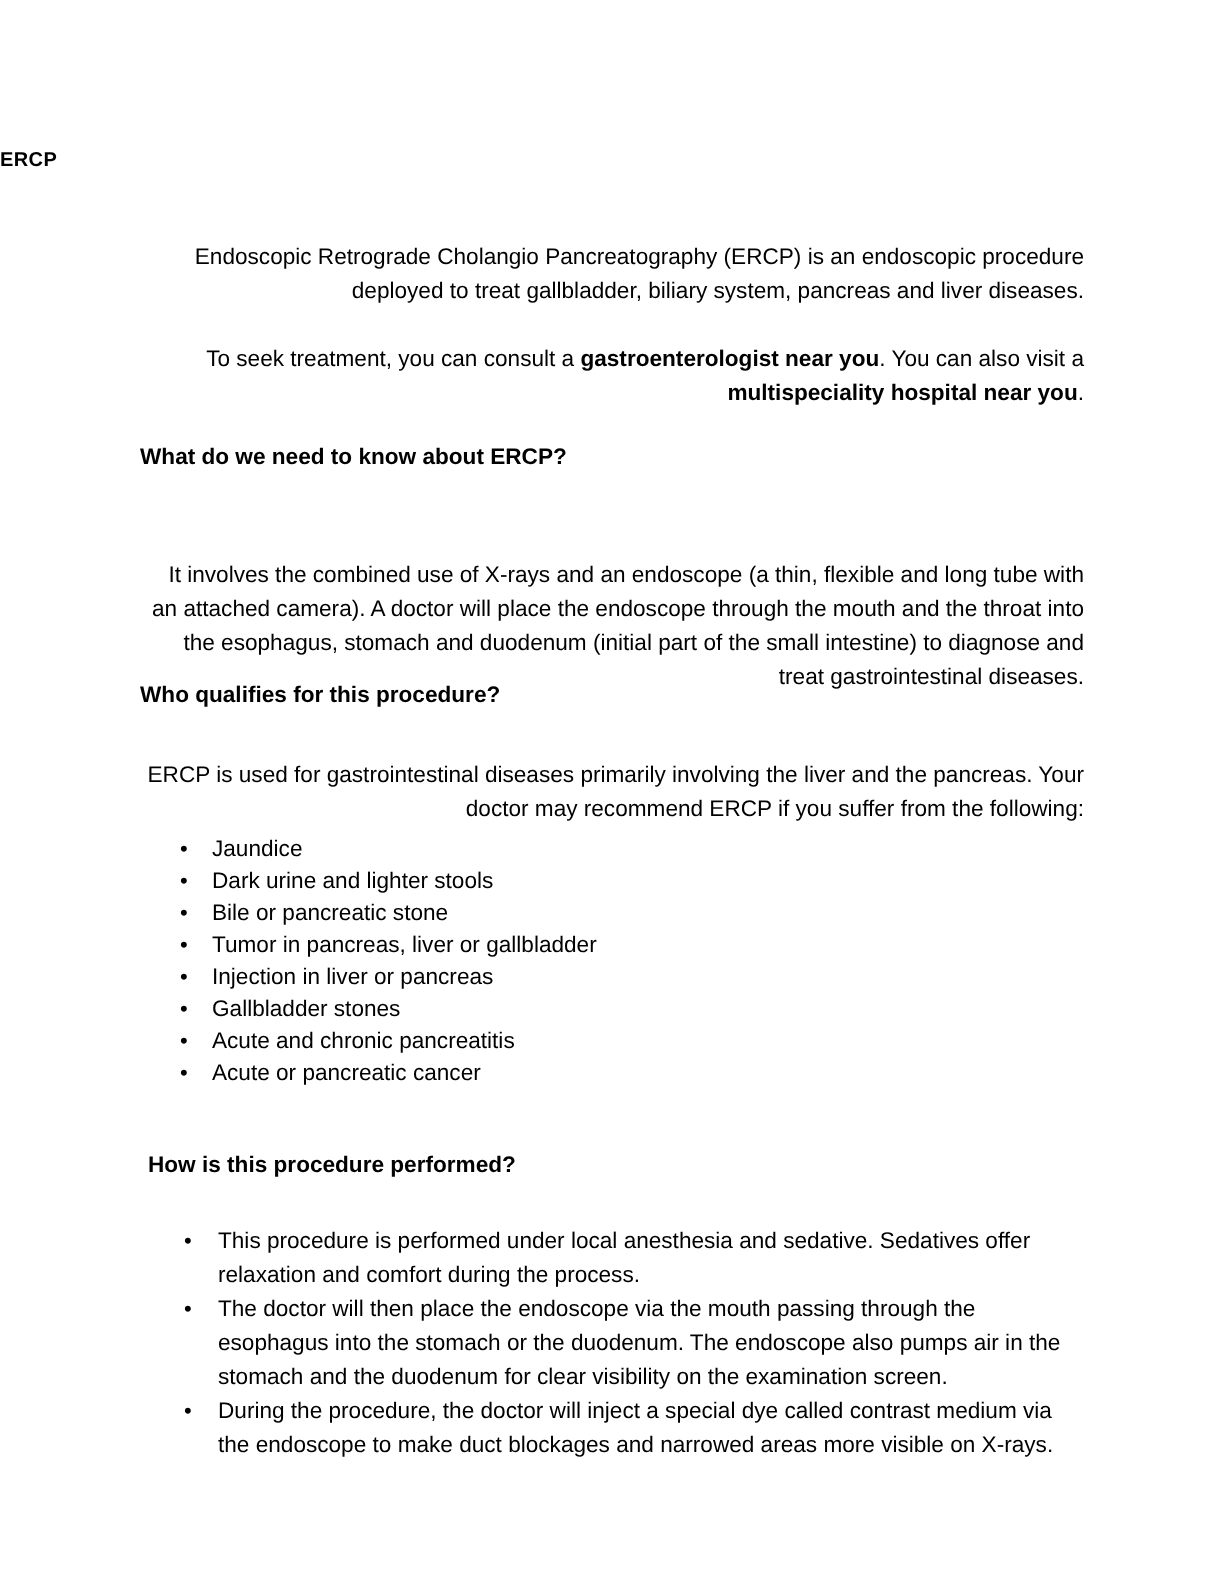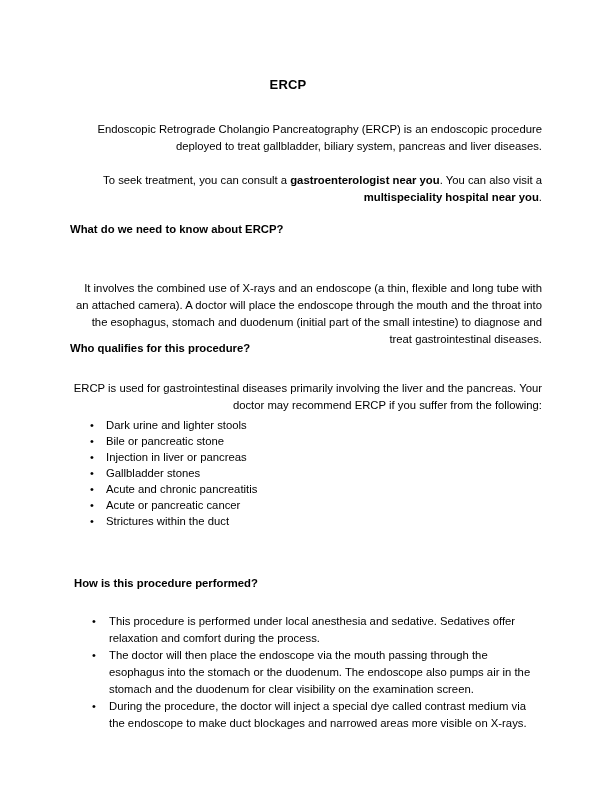--- a/index.html
+++ b/index.html
@@ -16,22 +16,22 @@
     overflow: hidden;
     font-family: "Liberation Sans", sans-serif;
     color: #000000;
     -webkit-font-smoothing: antialiased;
   }
   .doc-title {
     position: absolute;
     top: 68px;
     left: 0;
     width: 576px;
-    text-align: center;
-    font-size: 13px;
+    text-align: left;
+    font-size: 10px;
     font-weight: bold;
     letter-spacing: 0.2px;
   }
   .body-block {
     position: absolute;
     left: 70px;
     width: 472px;
     font-size: 11.3px;
     line-height: 17px;
     text-align: right;
@@ -106,27 +106,28 @@
 
   <h2 class="heading h1">What do we need to know about ERCP?</h2>
 
   <p class="body-block p3">It involves the combined use of  X-rays and an endoscope (a thin, flexible and long tube with an attached camera).  A doctor will place the endoscope through the mouth and the throat into the esophagus, stomach and duodenum (initial part of the small intestine) to diagnose and treat gastrointestinal diseases.</p>
 
   <h2 class="heading h2">Who qualifies for this procedure?</h2>
 
   <p class="body-block p4">ERCP is used for gastrointestinal diseases primarily involving the liver and the pancreas. Your doctor may recommend ERCP if you suffer from the following:</p>
 
   <ul class="bullets" id="list-symptoms">
+    <li>Jaundice</li>
     <li>Dark urine and lighter stools</li>
     <li>Bile or pancreatic stone</li>
+    <li>Tumor in pancreas, liver or gallbladder</li>
     <li>Injection in liver or pancreas</li>
     <li>Gallbladder stones</li>
     <li>Acute and chronic pancreatitis</li>
     <li>Acute or pancreatic cancer</li>
-    <li>Strictures within the duct</li>
   </ul>
 
   <h2 class="heading h3 indent">How is this procedure performed?</h2>
 
   <ul class="bullets" id="list-procedure">
     <li>This procedure is performed under local anesthesia and sedative. Sedatives offer relaxation and comfort during the process.</li>
     <li>The doctor will then place the endoscope via the mouth passing through the esophagus into the stomach or the duodenum. The endoscope also pumps air in the stomach and the duodenum for clear visibility on the examination screen.</li>
     <li>During the procedure, the doctor will inject a special dye called contrast medium via the endoscope to make duct blockages and narrowed areas more visible on X-rays.</li>
   </ul>
 

